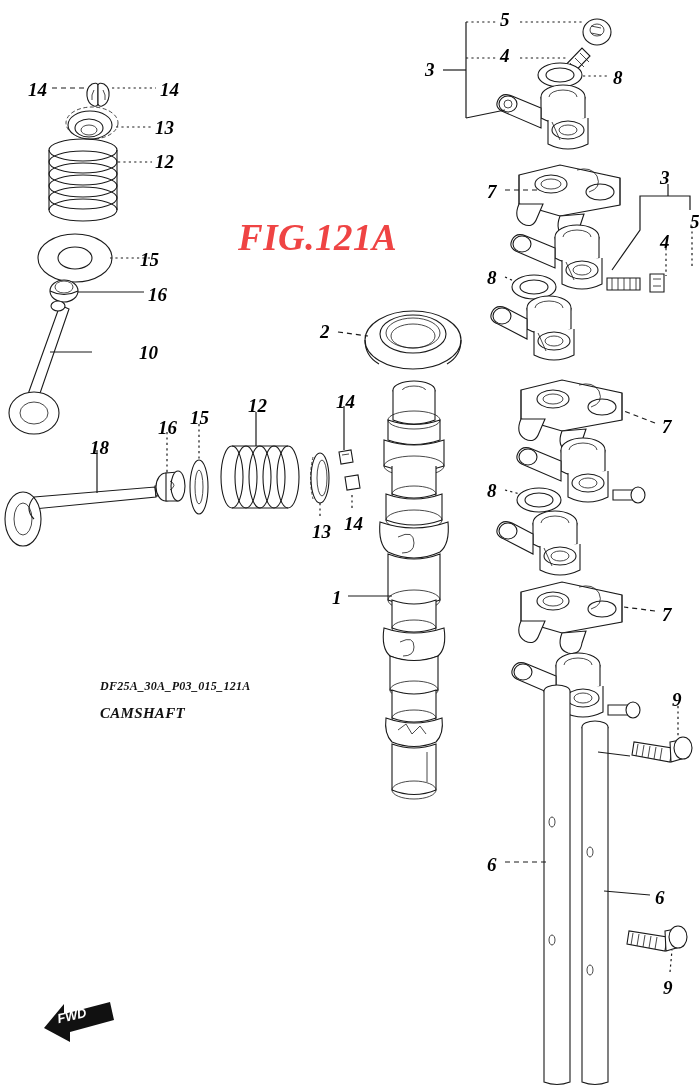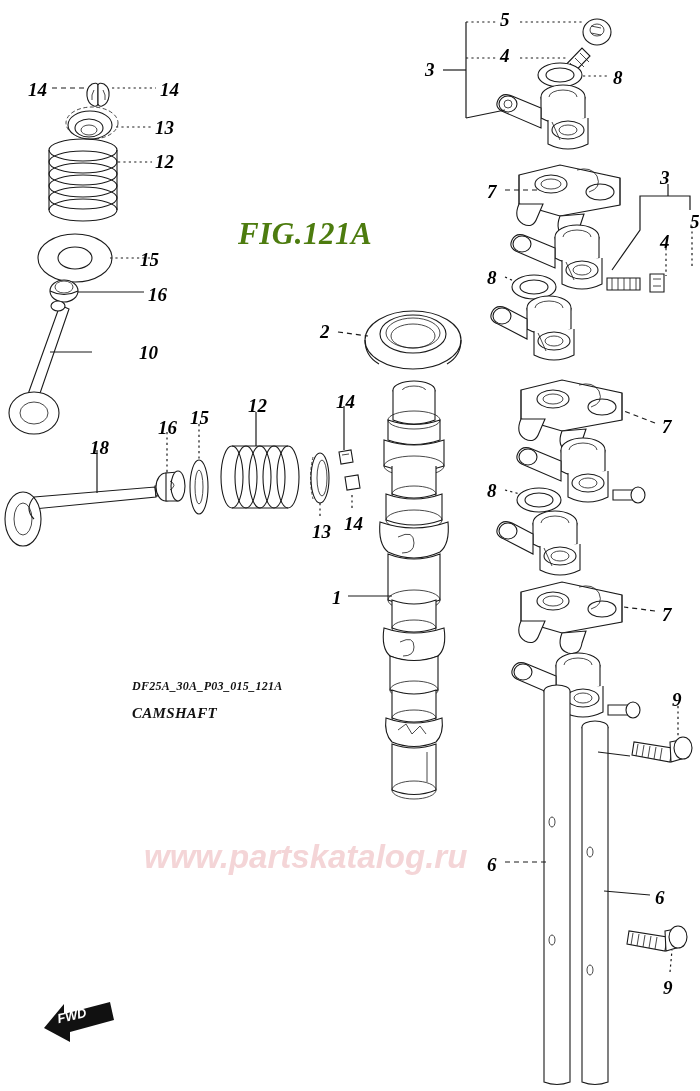--- a/index.html
+++ b/index.html
@@ -36,35 +36,34 @@
     white-space: nowrap;
     user-select: none;
   }
   .fig-title {
     position: absolute;
     left: 238px;
     top: 216px;
     font-family: "Liberation Serif", serif;
     font-style: italic;
     font-weight: bold;
-    font-size: 31px;
+    font-size: 37px;
     letter-spacing: 0.5px;
-    color: #4d7c0f;
+    color: #ef4444;
     white-space: nowrap;
   }
   .code-line {
     position: absolute;
     font-family: "Liberation Serif", serif;
     font-style: italic;
     font-weight: bold;
     font-size: 12px;
     color: #111111;
     letter-spacing: 0.3px;
     white-space: nowrap;
-    margin-left: 32px;
   }
   #part-code { left: 100px; top: 679px; }
   #part-name { left: 100px; top: 705px; font-size: 15px; }
   #watermark {
     position: absolute;
     left: 144px;
     top: 838px;
     font-family: "Liberation Sans", sans-serif;
     font-style: italic;
     font-weight: bold;
@@ -456,21 +455,20 @@
 
       <path class="leadF" d="M670 972 L672 950"></path>
     </g>
   </svg>
 
   <div class="fig-title">FIG.121A</div>
 
   <div class="code-line" id="part-code">DF25A_30A_P03_015_121A</div>
   <div class="code-line" id="part-name">CAMSHAFT</div>
 
-  <div id="watermark">www.partskatalog.ru</div>
 
   <svg id="fwd-marker" viewBox="0 0 76 52">
     <path d="M4 30 L24 6 L24 16 L70 4 L74 22 L30 34 L30 44 Z" fill="#111111"></path>
   </svg>
   <div id="fwd-label">FWD</div>
 
   <div id="callout-layer">
       <div class="callout" style="left: 28px; top: 80px;">14</div>
       <div class="callout" style="left: 160px; top: 80px;">14</div>
       <div class="callout" style="left: 155px; top: 118px;">13</div>

